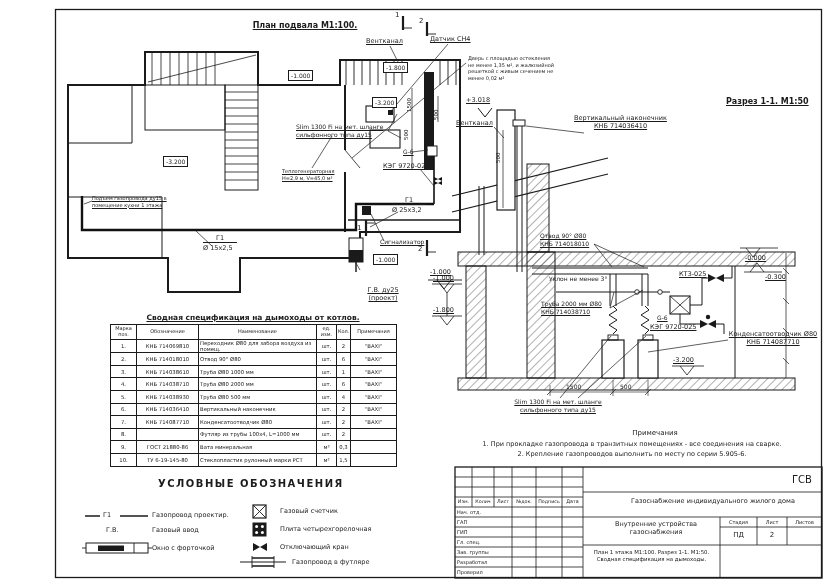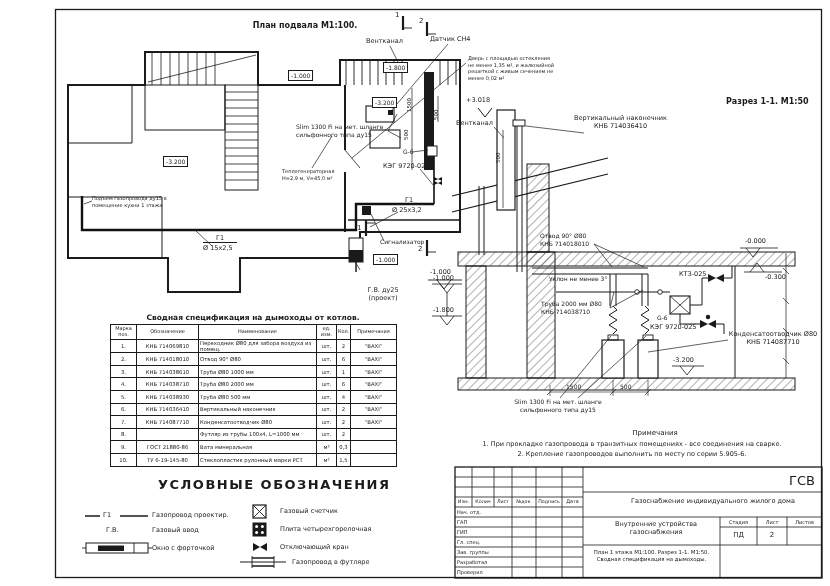--- a/index.html
+++ b/index.html
@@ -1,24 +1,24 @@
 <!DOCTYPE html>
 <html><head>
 <meta charset="utf-8">
 <style>
   *{margin:0;padding:0;box-sizing:border-box}
   html,body{width:830px;height:586px}
   body{position:relative;background:#fff;font-family:"DejaVu Sans",sans-serif;color:#1b1b1b;overflow:hidden}
   svg.lw{position:absolute;left:0;top:0}
   .lbl{position:absolute;font-size:6px;line-height:1.3;white-space:pre-line;color:#1b1b1b}
-  .u{}
+  .u{text-decoration:underline}
   .c{text-align:center}
   .b{font-weight:bold}
   .f45{font-size:4.8px}.f5{font-size:5px}.f55{font-size:5.4px}.f65{font-size:6.5px}
-  .f7{font-size:7px}.f75{font-size:7.5px}.f8{font-size:8px}.f9{font-size:13px}
+  .f7{font-size:7px}.f75{font-size:7.5px}.f8{font-size:8px}.f9{font-size:10px}
   .sp{letter-spacing:1.5px}
   .box{border:0.9px solid #1b1b1b;background:#fff;padding:0 2px;font-size:6px;line-height:1.5;text-align:center}
   .rot{transform:rotate(-90deg);transform-origin:left top;font-size:5.5px;white-space:nowrap}
   table.spec{position:absolute;left:110px;top:324px;width:286px;border-collapse:collapse;table-layout:fixed;font-size:5.3px;background:#fff}
   .spec th,.spec td{border:0.7px solid #1b1b1b;text-align:center;padding:0 1px;white-space:pre-line;overflow:hidden;font-weight:normal;line-height:1.15}
   .spec th{height:15px;font-size:5px}
   .spec td{height:12.6px}
   .spec td.l{text-align:left}
 </style>
 </head>
@@ -219,21 +219,21 @@
 <div class="lbl u" style="left:540px;top:232px;width:66px">Отвод 90°  Ø80
 КНБ 714018010</div>
 <div class="lbl" style="left:549px;top:275px">Уклон не менее 3°</div>
 <div class="lbl u" style="left:541px;top:300px;width:72px">Труба 2000 мм  Ø80
 КНБ 714038710</div>
 <div class="lbl f65 u" style="left:679px;top:270px">КТЗ-025</div>
 <div class="lbl u" style="left:657px;top:314px">G-6</div>
 <div class="lbl f65 u" style="left:650px;top:323px">КЭГ 9720-025</div>
 <div class="lbl f65 c u" style="left:728px;top:330px;width:90px">Конденсатоотводчик Ø80
 КНБ 714087710</div>
-<div class="lbl f65 u" style="left:745px;top:237px">-0.000</div>
+<div class="lbl f65 u" style="left:745px;top:254px">-0.000</div>
 <div class="lbl f65 u" style="left:765px;top:273px">-0.300</div>
 <div class="lbl f65 u" style="left:433px;top:274px">-1.000</div>
 <div class="lbl f65 u" style="left:433px;top:306px">-1.800</div>
 <div class="lbl f65 u" style="left:673px;top:356px">-3.200</div>
 <div class="lbl" style="left:566px;top:383px">1500</div>
 <div class="lbl" style="left:620px;top:383px">500</div>
 <div class="lbl c u" style="left:510px;top:398px;width:96px">Slim 1300 Fi на мет. шланге
 сильфонного типа ду15</div>
 
 <div class="lbl f7 c" style="left:595px;top:429px;width:120px">Примечания</div>

